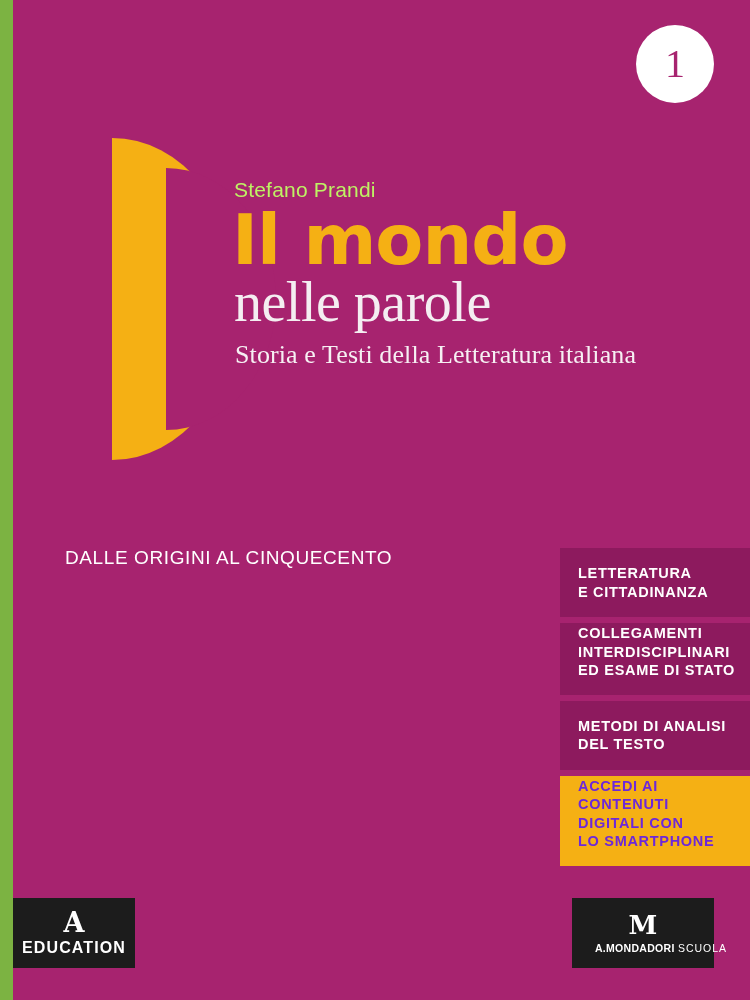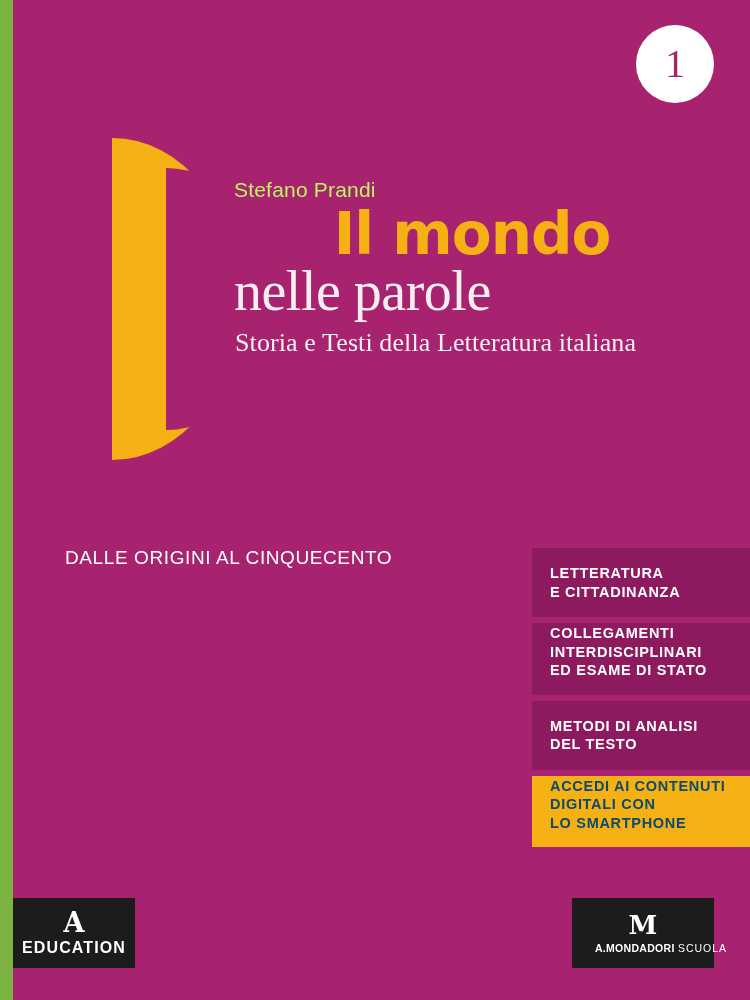--- a/index.html
+++ b/index.html
@@ -78,25 +78,24 @@
     color: #bef264;
     font-size: 21px;
     letter-spacing: 0.2px;
     margin: 0 0 6px 2px;
     font-weight: normal;
   }
   .title-main {
     color: #f5b014;
     font-family: "DejaVu Sans", sans-serif;
     font-weight: bold;
-    font-size: 58px;
+    font-size: 70px;
     line-height: 0.92;
     letter-spacing: -1px;
     margin: 0 0 0 0;
-    text-align: center;
   }
   .title-sub {
     color: #f4eef1;
     font-family: "Liberation Serif", serif;
     font-weight: normal;
     font-size: 56px;
     line-height: 1.02;
     margin: 2px 0 0 2px;
     letter-spacing: -0.5px;
   }
@@ -116,41 +115,41 @@
     color: #ffffff;
     font-size: 19px;
     letter-spacing: 0.6px;
   }
 
   
   .tags {
     position: absolute;
     right: 0;
     top: 548px;
-    width: 218px;
+    width: 190px;
   }
   .tag {
     background: #8d1a5e;
     color: #ffffff;
     font-size: 14.5px;
     font-weight: bold;
     line-height: 1.28;
     letter-spacing: 0.7px;
     padding: 16px 14px 16px 18px;
     margin-bottom: 6px;
     min-height: 46px;
     box-sizing: border-box;
   }
   .tag.tall {
     padding-top: 1px;
     padding-bottom: 15px;
   }
   .tag.highlight {
     background: #f5b014;
-    color: #0c4a6e;
+    color: #6d28d9;
   }
 
   
   .logo-edu {
     position: absolute;
     left: 13px;
     bottom: 32px;
     width: 122px;
     height: 70px;
     background: #1c1c1c;

